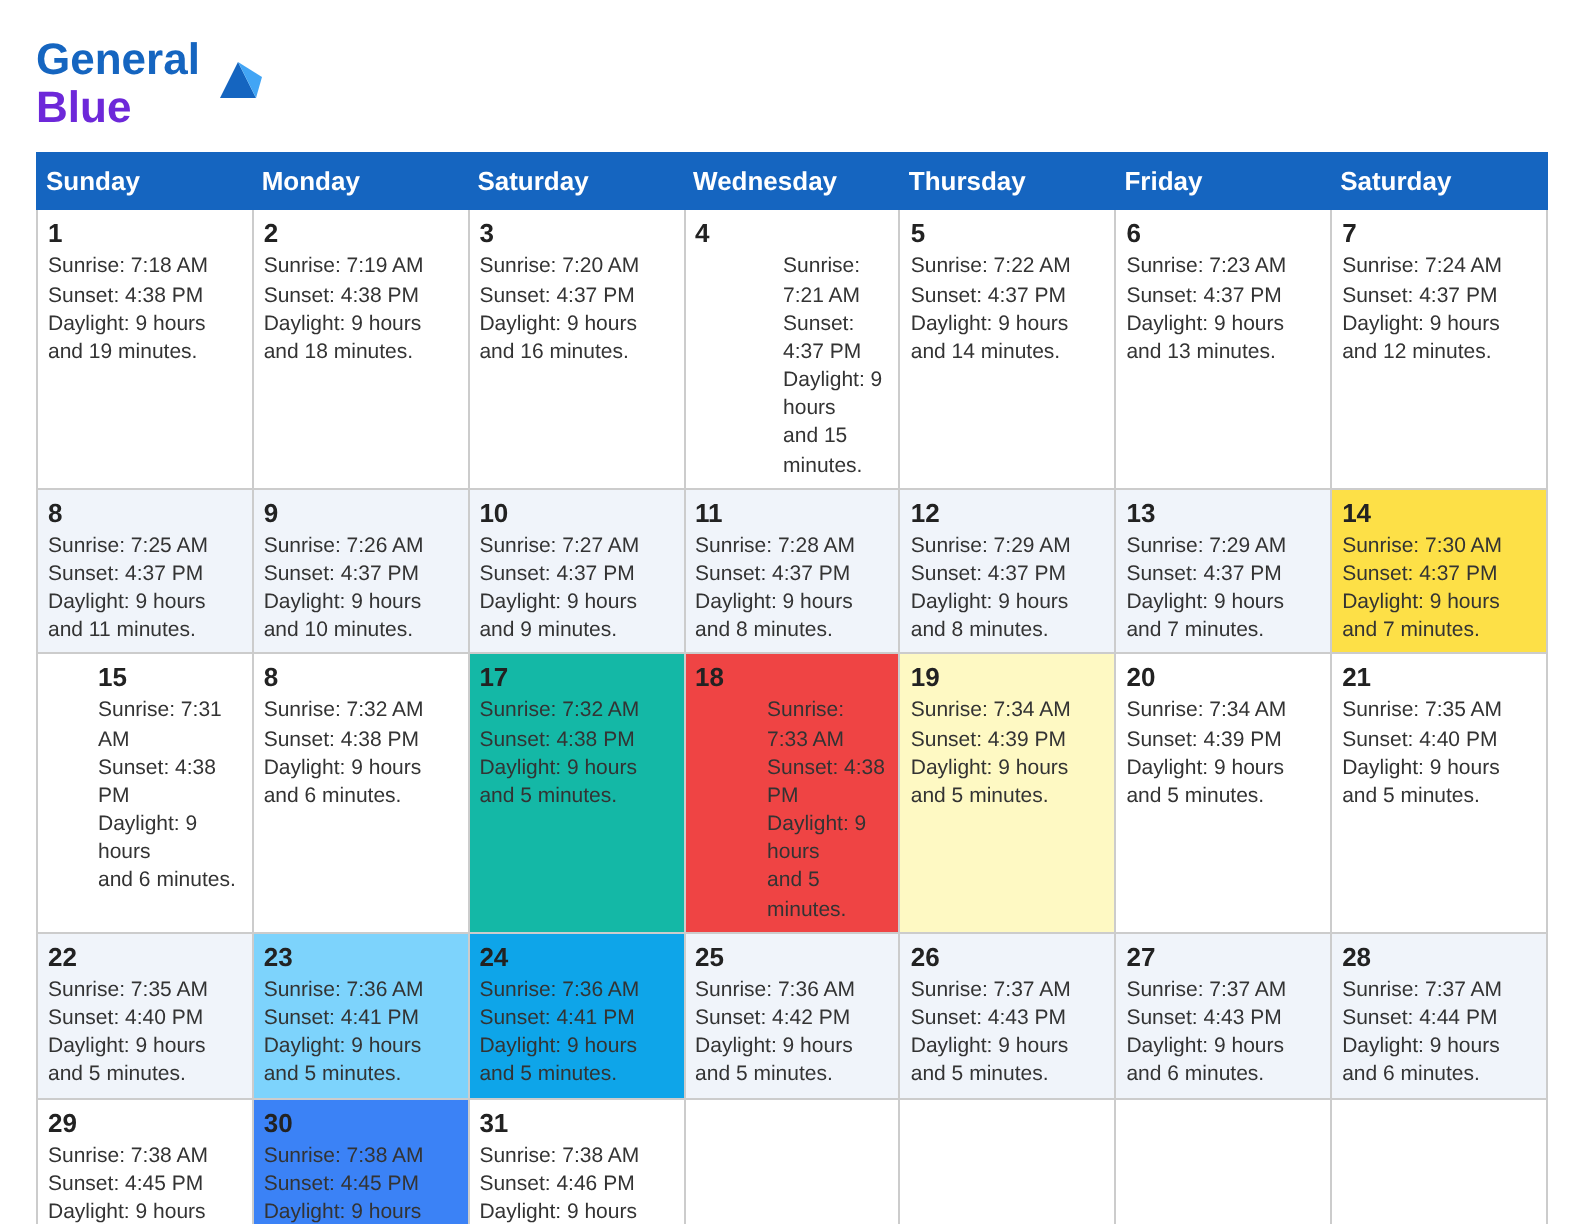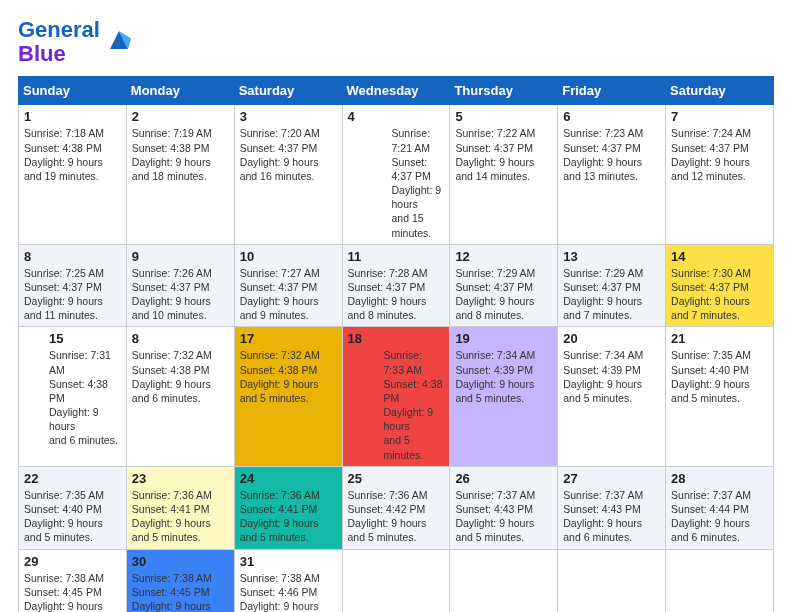--- a/index.html
+++ b/index.html
@@ -239,35 +239,35 @@
 Daylight: 9 hours
 and 6 minutes.</div>
           </td>
           <td style="background: rgb(255, 255, 255);">
             <span class="day-num">8</span>
             <div class="day-info" style="white-space: pre-line;">Sunrise: 7:32 AM
 Sunset: 4:38 PM
 Daylight: 9 hours
 and 6 minutes.</div>
           </td>
-          <td style="background: #eab308;">
+          <td style="background: #14b8a6;">
             <span class="day-num">17</span>
             <div class="day-info" style="white-space: pre-line;">Sunrise: 7:32 AM
 Sunset: 4:38 PM
 Daylight: 9 hours
 and 5 minutes.</div>
           </td>
           <td style="background: #ef4444;">
             <span class="day-num">18</span>
             <div class="day-info" style="white-space: pre-line; margin-left: 36px;">Sunrise: 7:33 AM
 Sunset: 4:38 PM
 Daylight: 9 hours
 and 5 minutes.</div>
           </td>
-          <td style="background: #c4b5fd;">
+          <td style="background: #fef9c3;">
             <span class="day-num">19</span>
             <div class="day-info" style="white-space: pre-line;">Sunrise: 7:34 AM
 Sunset: 4:39 PM
 Daylight: 9 hours
 and 5 minutes.</div>
           </td>
           <td style="background: rgb(255, 255, 255);">
             <span class="day-num">20</span>
             <div class="day-info" style="white-space: pre-line;">Sunrise: 7:34 AM
 Sunset: 4:39 PM
@@ -283,28 +283,28 @@
           </td>
         </tr>
         <tr>
           <td style="background: rgb(240, 244, 250);">
             <span class="day-num">22</span>
             <div class="day-info" style="white-space: pre-line;">Sunrise: 7:35 AM
 Sunset: 4:40 PM
 Daylight: 9 hours
 and 5 minutes.</div>
           </td>
-          <td style="background: #fef9c3;">
+          <td style="background: #7dd3fc;">
             <span class="day-num">23</span>
             <div class="day-info" style="white-space: pre-line;">Sunrise: 7:36 AM
 Sunset: 4:41 PM
 Daylight: 9 hours
 and 5 minutes.</div>
           </td>
-          <td style="background: #14b8a6;">
+          <td style="background: #0ea5e9;">
             <span class="day-num">24</span>
             <div class="day-info" style="white-space: pre-line;">Sunrise: 7:36 AM
 Sunset: 4:41 PM
 Daylight: 9 hours
 and 5 minutes.</div>
           </td>
           <td style="background: rgb(240, 244, 250);">
             <span class="day-num">25</span>
             <div class="day-info" style="white-space: pre-line;">Sunrise: 7:36 AM
 Sunset: 4:42 PM

